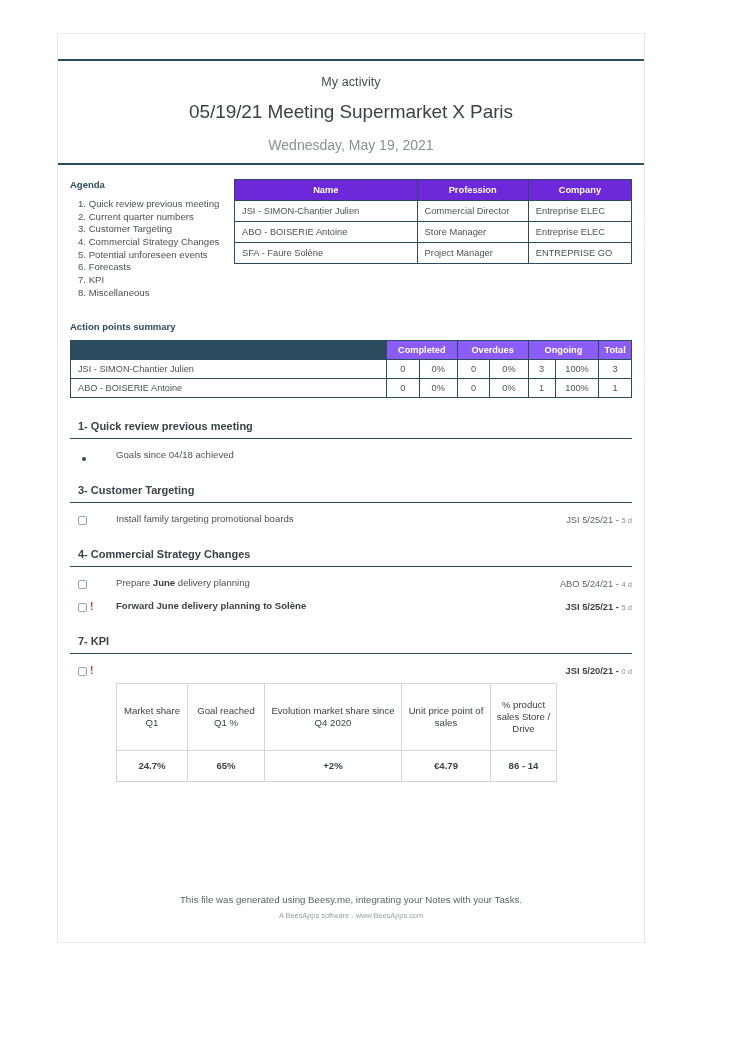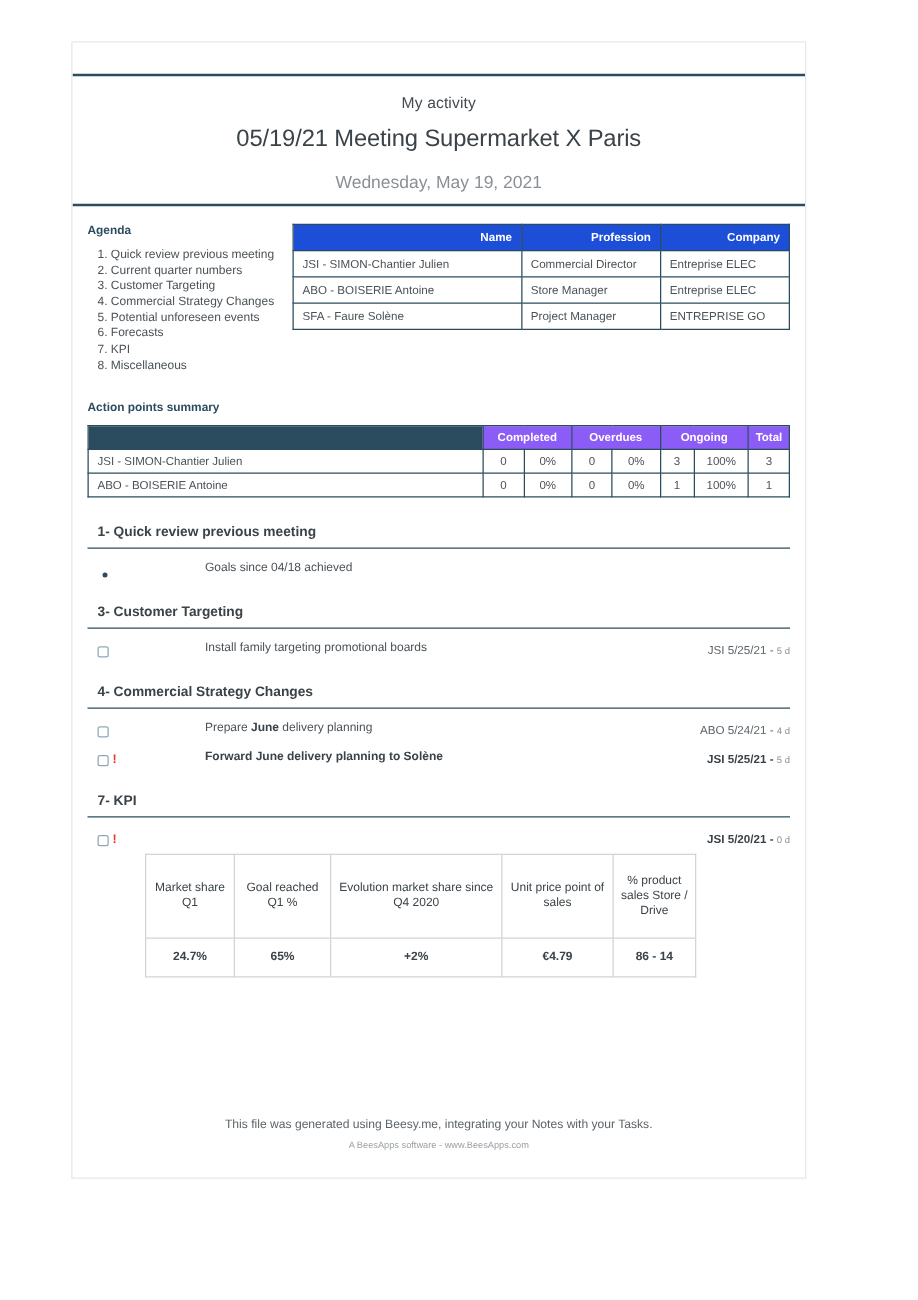--- a/index.html
+++ b/index.html
@@ -76,24 +76,24 @@
     padding-left: 8px;
   }
   .agenda-list div { margin: 0; }
   
   table.tbl {
     border-collapse: collapse;
     width: 100%;
     font-size: 9.3px;
   }
   table.tbl thead th {
-    background: #1d4ed8;
+    background: #6d28d9;
     color: #ffffff;
     font-weight: bold;
-    text-align: right;
+    text-align: center;
     padding: 5px 7px;
     font-size: 9.3px;
     border: 1px solid #2b4c5e;
   }
   table.tbl tbody td {
     border: 1px solid #2b4c5e;
     padding: 5px 7px;
     color: #4b5257;
     background: #fff;
   }
@@ -134,26 +134,25 @@
   .section-head {
     font-size: 11px;
     font-weight: bold;
     color: #3b4348;
     padding: 0 0 6px 8px;
     border-bottom: 1.5px solid #2b4c5e;
   }
   .items { padding: 10px 0 0 8px; }
   .item {
     display: flex;
-    align-items: flex-end;
+    align-items: center;
     font-size: 9.6px;
     color: #4b5257;
     margin-bottom: 10px;
     line-height: 1.3;
-    gap: 48px;
   }
   .item-marker {
     width: 38px;
     flex: none;
     display: flex;
     align-items: center;
     gap: 3px;
     padding-top: 1px;
   }
   .item-text { flex: 1; padding-right: 10px; }

